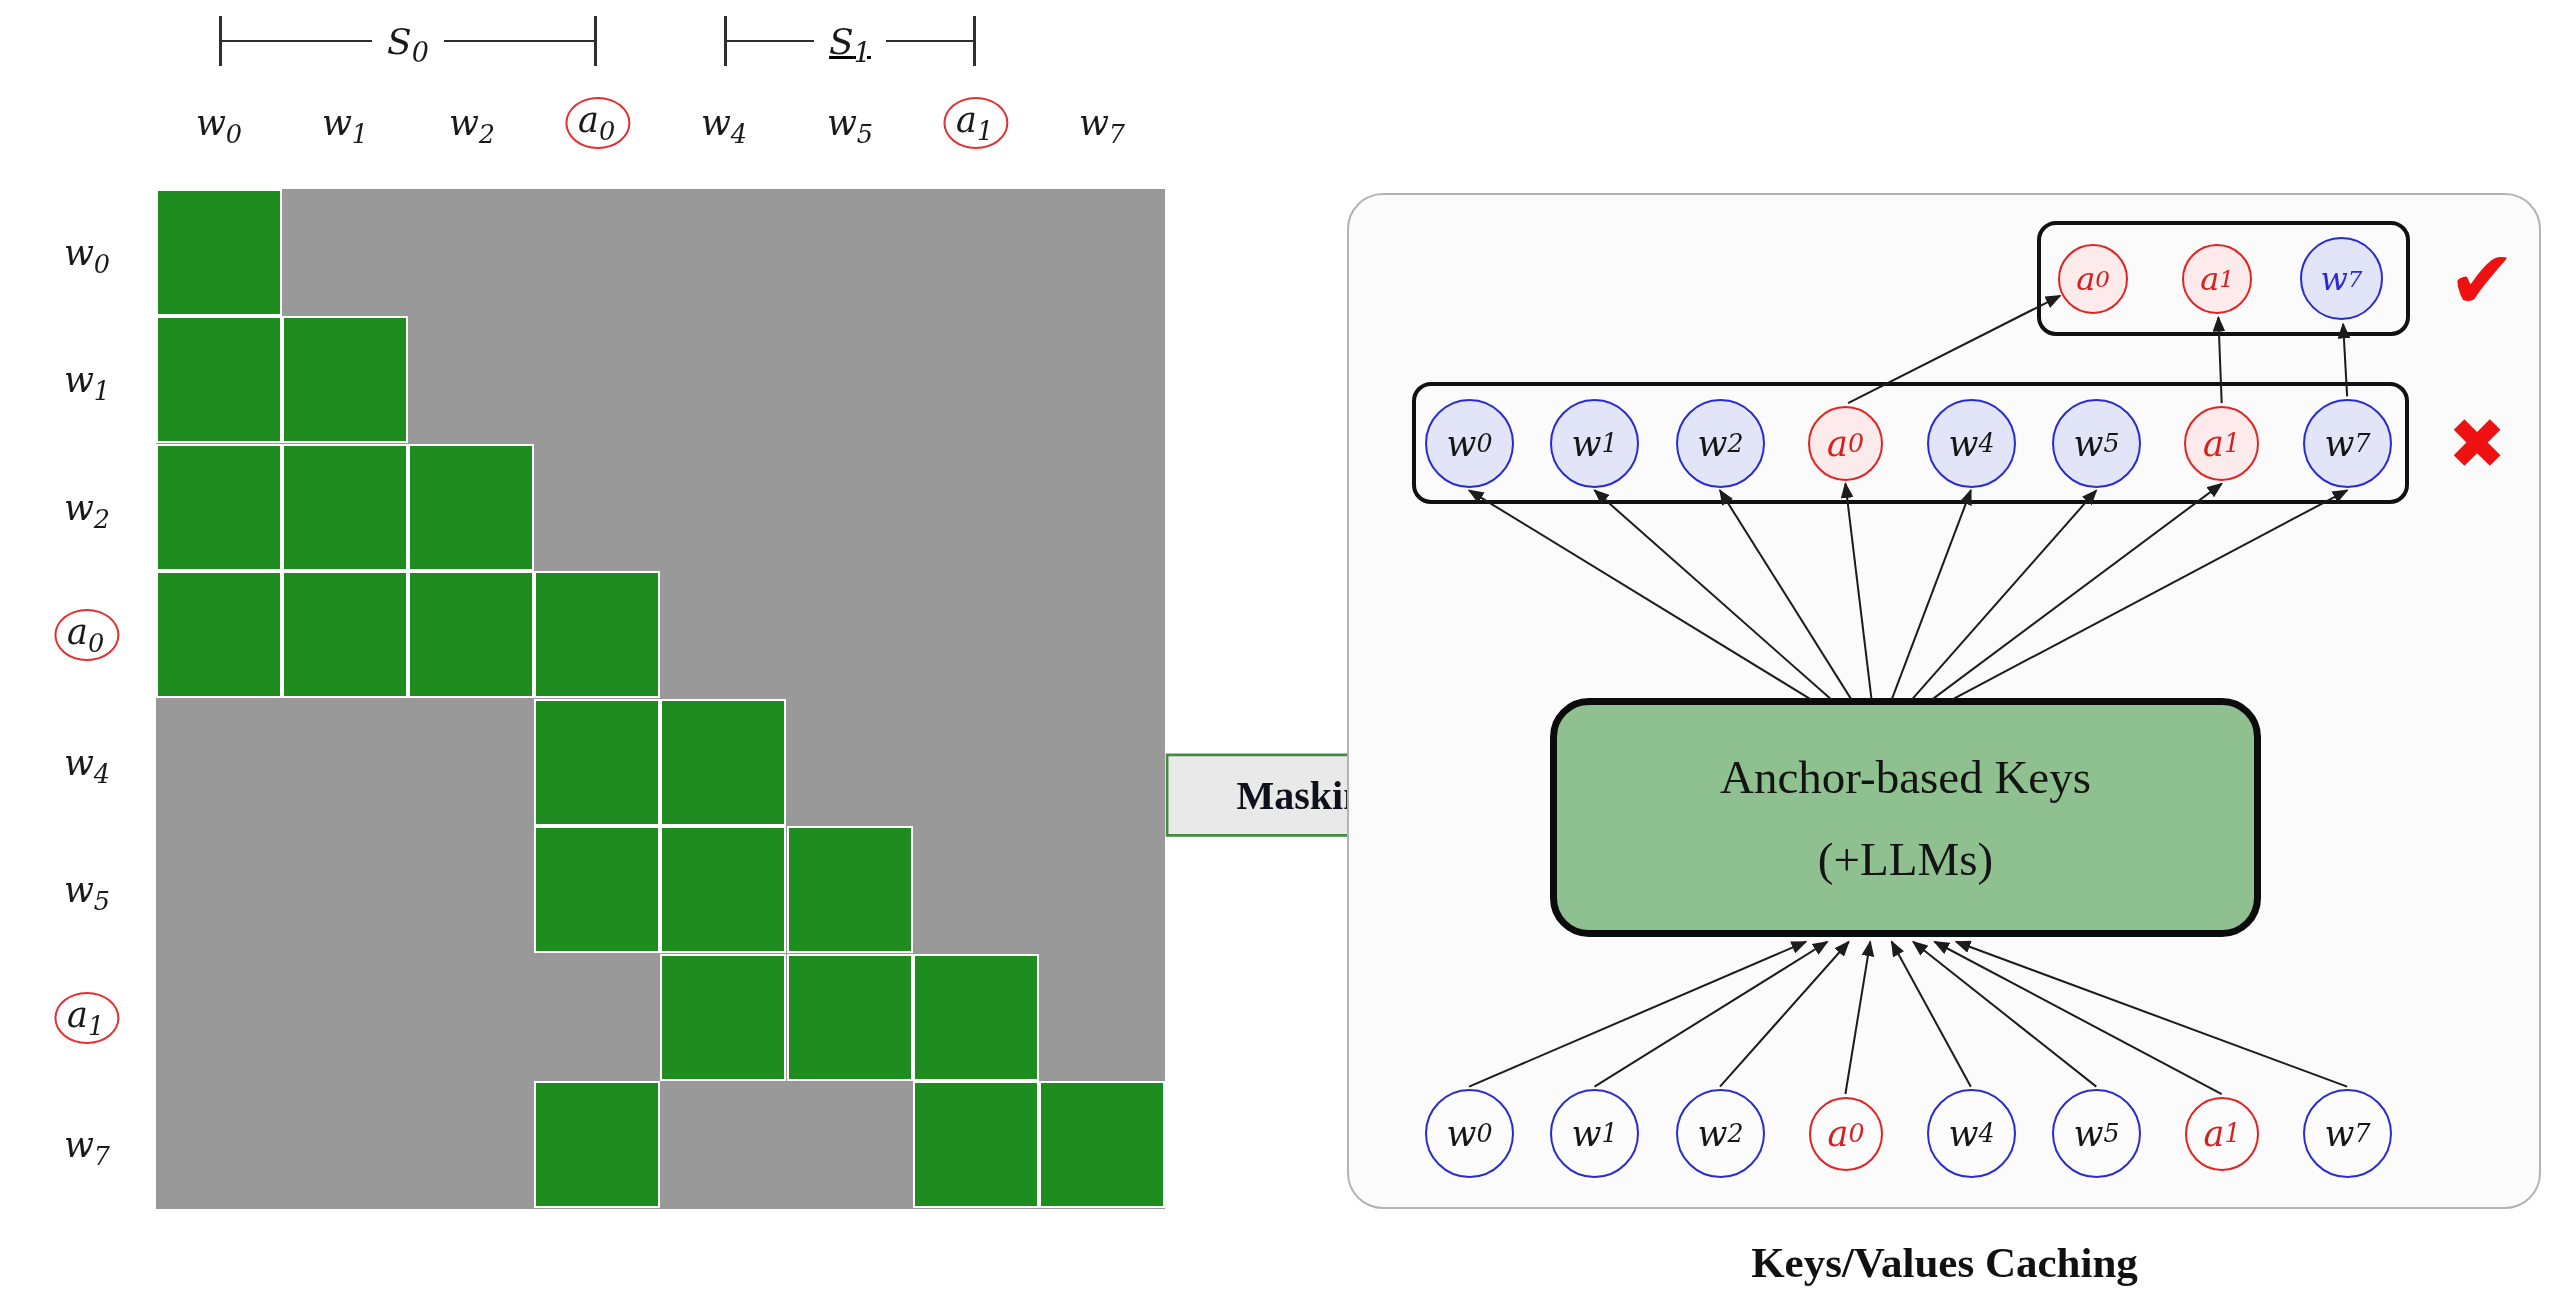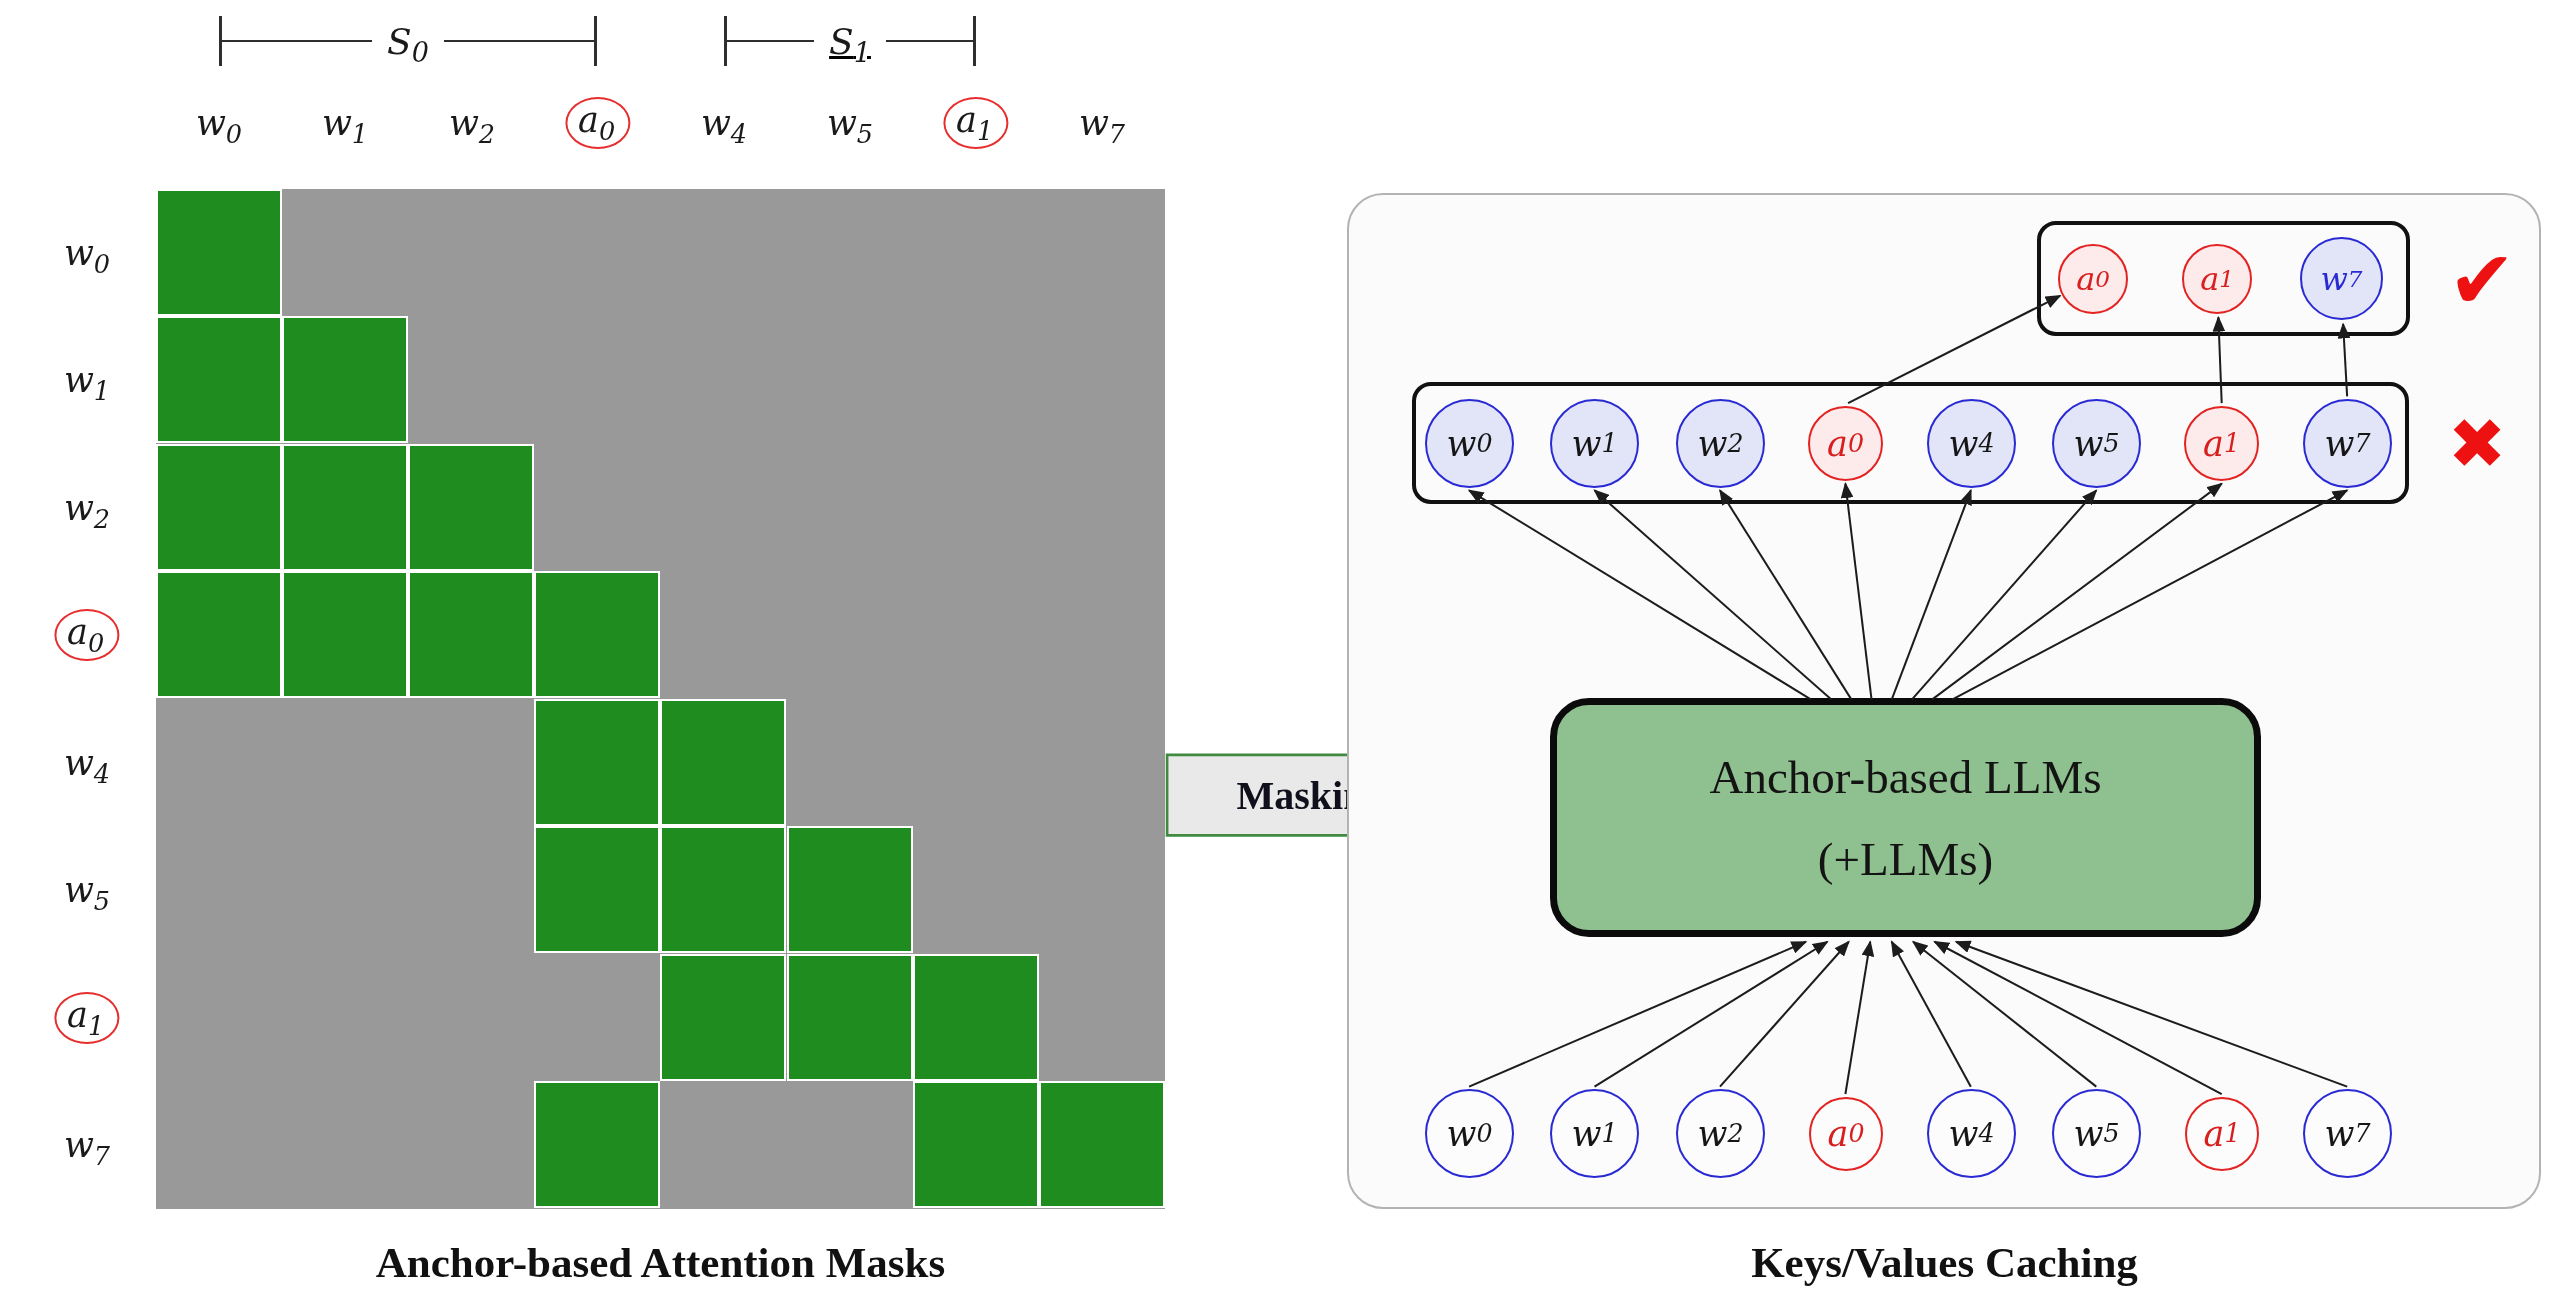--- a/index.html
+++ b/index.html
@@ -120,35 +120,34 @@
       <div class="mask-cell" style="left: 378px; top: 637px; width: 126px; height: 127px; background: rgb(30, 140, 30);"></div>
       <div class="mask-cell" style="left: 504px; top: 637px; width: 126px; height: 127px; background: rgb(30, 140, 30);"></div>
       <div class="mask-cell" style="left: 631px; top: 637px; width: 126px; height: 127px; background: rgb(30, 140, 30);"></div>
       <div class="mask-cell" style="left: 504px; top: 765px; width: 126px; height: 127px; background: rgb(30, 140, 30);"></div>
       <div class="mask-cell" style="left: 631px; top: 765px; width: 126px; height: 127px; background: rgb(30, 140, 30);"></div>
       <div class="mask-cell" style="left: 757px; top: 765px; width: 126px; height: 127px; background: rgb(30, 140, 30);"></div>
       <div class="mask-cell" style="left: 378px; top: 892px; width: 126px; height: 127px; background: rgb(30, 140, 30);"></div>
       <div class="mask-cell" style="left: 757px; top: 892px; width: 126px; height: 127px; background: rgb(30, 140, 30);"></div>
       <div class="mask-cell" style="left: 883px; top: 892px; width: 126px; height: 127px; background: rgb(30, 140, 30);"></div>
     </div>
-  <div class="caption" style="left:258px;top:1238px;">Anchor-based Attention Masks</div>
 
   <div id="masking-arrow">
     <svg width="409" height="181" viewBox="0 0 610 270">
       <polygon points="15,70 445,70 445,18 580,130 445,242 445,190 15,190" fill="#e9e9e9" stroke="#418a41" stroke-width="4"></polygon>
     </svg>
     <div class="mlabel">Masking</div>
   </div>
 
   <div id="kv-panel"></div>
   <div class="cache-box" id="top-cache-box"></div>
   <div class="cache-box" id="mid-cache-box"></div>
 
   <div id="llm-box">
-    <div class="llm-line">Anchor-based LLMs</div>
+    <div class="llm-line">Anchor-based Keys</div>
     <div class="llm-line">(+LLMs)</div>
   </div>
 
   <div id="cached-row-host" class="g-cached">
       <div class="tok anchor filled" style="left: 2058px; top: 244px; width: 70px; height: 70px;">
         <span>a</span>
         <sub>0</sub>
       </div>
       <div class="tok anchor filled" style="left: 2182px; top: 244px; width: 70px; height: 70px;">
         <span>a</span>

